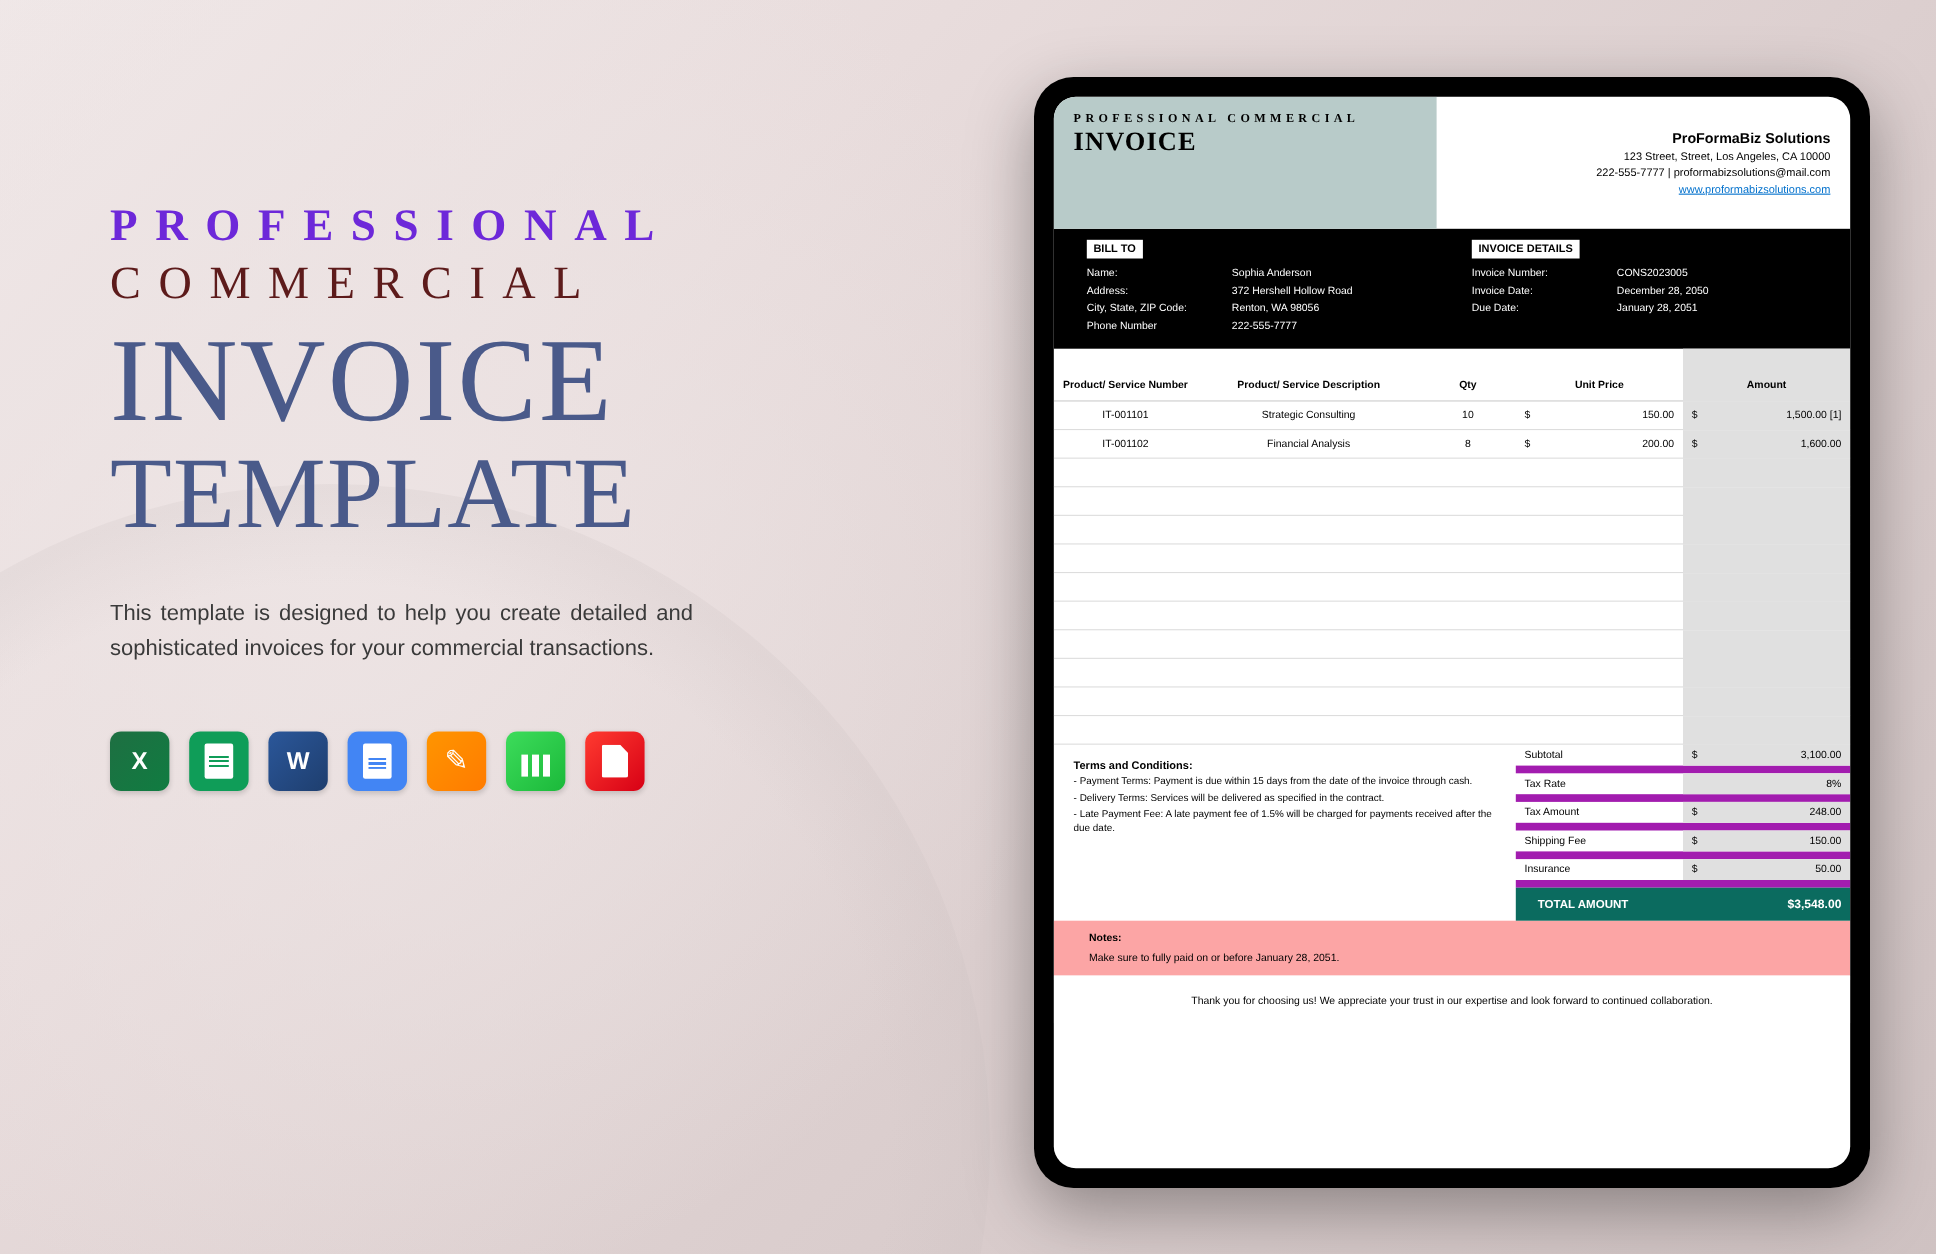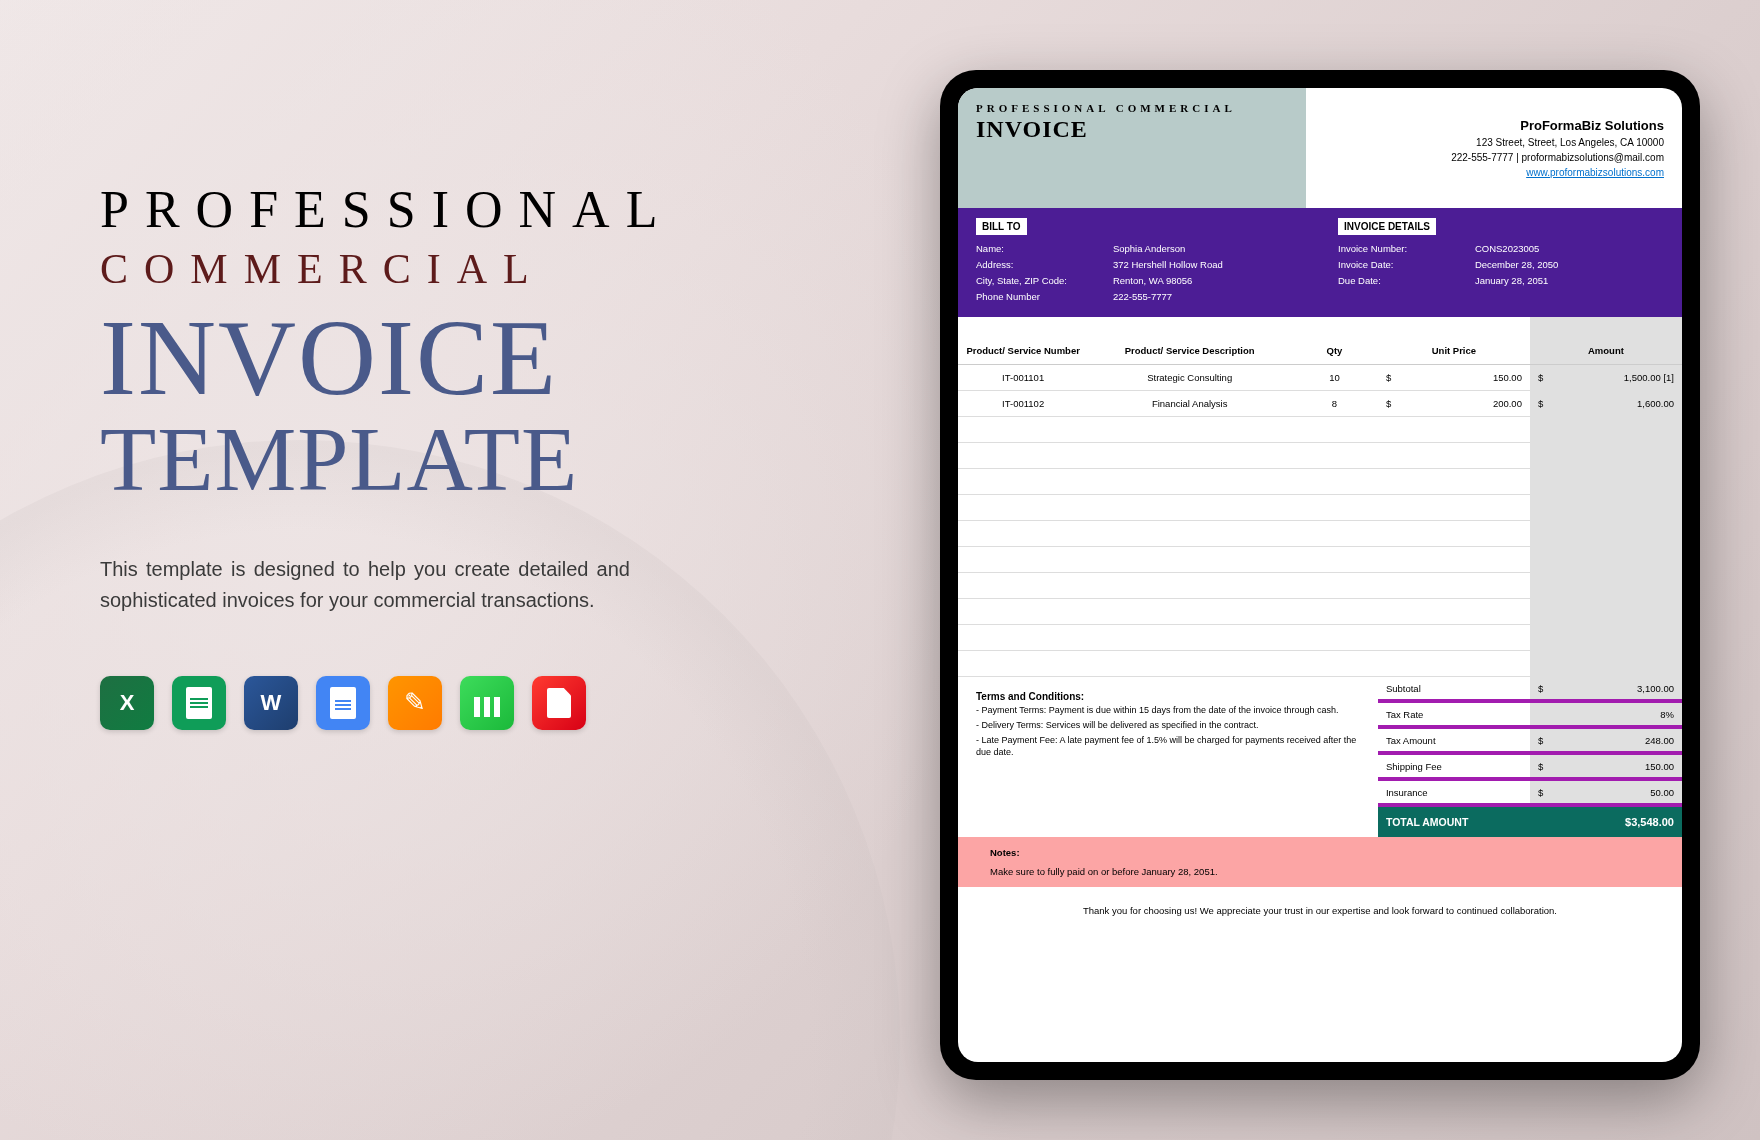--- a/index.html
+++ b/index.html
@@ -1,21 +1,21 @@
 <!DOCTYPE html>
 <html><head>
 <meta charset="utf-8">
 <style>
 *{box-sizing:border-box;margin:0;padding:0}
 body{width:1760px;height:1140px;background:linear-gradient(135deg,#f0e8e8 0%,#e8dcdc 30%,#dccfcf 60%,#cfc2c2 100%);font-family:Arial,Helvetica,sans-serif;overflow:hidden;position:relative}
 body::before{content:"";position:absolute;width:1400px;height:1400px;border-radius:50%;background:radial-gradient(circle,#ede4e4 0%,rgba(237,228,228,.3) 50%,transparent 70%);top:-200px;left:-400px;z-index:0}
 body::after{content:"";position:absolute;width:1200px;height:1200px;border-radius:50%;background:radial-gradient(circle,transparent 0%,transparent 60%,rgba(200,190,190,.2) 70%,transparent 80%);bottom:-500px;left:-300px;z-index:0}
 .wrap{position:relative;z-index:1;display:flex;height:100%;padding:60px 40px}
 .left{width:620px;padding:120px 0 0 60px}
-.l1{font-family:Georgia,serif;font-size:52px;letter-spacing:16px;color:#000000;font-weight:400}
+.l1{font-family:Georgia,serif;font-size:41px;letter-spacing:16px;color:#6d28d9;font-weight:700}
 .l2{font-family:Georgia,serif;font-size:42px;letter-spacing:16px;color:#5d1b1b;font-weight:400;margin-top:6px}
 .l3{font-family:Georgia,serif;font-size:108px;color:#4a5a8a;letter-spacing:2px;margin-top:10px;line-height:1.02}
 .l4{font-family:Liberation Serif, serif;font-size:92px;color:#4a5a8a;letter-spacing:1px;line-height:1.02}
 .desc{font-size:20px;color:#3a3a3a;line-height:1.55;margin-top:47px;text-align:justify;max-width:530px}
 .icons{display:flex;gap:18px;margin-top:60px}
 .ic{width:54px;height:54px;border-radius:10px;display:flex;align-items:center;justify-content:center;position:relative;box-shadow:0 2px 5px rgba(0,0,0,.15)}
 .ic-excel{background:linear-gradient(135deg,#1e6f42,#107c41)}
 .ic-excel::after{content:"X";color:#fff;font-weight:bold;font-size:22px;font-family:Arial}
 .ic-sheets{background:#0f9d58}
 .ic-sheets::after{content:"";width:26px;height:32px;background:#fff;border-radius:2px;position:relative}
@@ -34,45 +34,45 @@
 .tablet{position:absolute;right:60px;top:70px;width:760px;height:1010px;background:#000;border-radius:36px;padding:18px;box-shadow:0 20px 60px rgba(0,0,0,.35)}
 .screen{width:100%;height:100%;background:#fff;border-radius:20px;overflow:hidden;font-size:10px}
 .sh{display:flex}
 .shl{width:48%;background:#b8cbc9;padding:14px 18px}
 .shl .t1{font-family:Georgia,serif;font-size:11px;letter-spacing:4px;font-weight:bold}
 .shl .t2{font-family:Georgia,serif;font-size:24px;font-weight:900;letter-spacing:1px;margin-top:2px}
 .shr{width:52%;text-align:right;padding:30px 18px}
 .shr .cn{font-weight:bold;font-size:13px}
 .shr .cl{font-size:10px;margin-top:4px}
 .shr a{color:#0070cc;text-decoration:underline}
-.band{background:#4c1d95;color:#fff;display:flex;padding:10px 0}
+.band{background:#000000;color:#fff;display:flex;padding:10px 12px}
 .bcol{width:50%;padding:0 18px}
 .bhead{background:#fff;color:#000;font-weight:bold;font-size:10px;padding:3px 6px;display:inline-block;margin-bottom:8px}
 .brow{display:flex;font-size:9.5px;margin-bottom:5px}
 .brow .bl{width:42%}
 .brow .bv{width:58%}
 .thead{display:flex;font-weight:bold;font-size:9.5px;border-bottom:1px solid #ccc;padding:28px 0 8px}
 .th1{width:18%;text-align:center}
 .th2{width:28%;text-align:center}
 .th3{width:12%;text-align:center}
 .th4{width:21%;text-align:center}
 .th5{width:21%;text-align:center;background:#e0e0e0;padding:28px 0 8px;margin:-28px 0 -8px}
 .trow{display:flex;font-size:9.5px;border-bottom:1px solid #ddd;height:26px;align-items:center}
 .trow .th5{background:#e0e0e0;height:26px;display:flex;align-items:center;justify-content:space-between;padding:0 8px;margin:0}
 .th4i{display:flex;justify-content:space-between;padding:0 8px}
 .btm{display:flex}
 .btml{width:58%;padding:14px 18px;font-size:9px}
 .btml .tt{font-weight:bold;margin-bottom:2px;font-size:10px}
 .btml .tl{margin-bottom:3px;line-height:1.35}
 .btmr{width:42%;font-size:9.5px}
-.srow{display:flex;border-bottom:4px solid #a21caf;height:26px;align-items:center}
+.srow{display:flex;border-bottom:7px solid #a21caf;height:26px;align-items:center}
 .srow .sl{width:50%;padding-left:8px}
 .srow .sv{width:50%;display:flex;justify-content:space-between;padding:0 8px;background:#e0e0e0;height:100%;align-items:center}
 .total{background:#0b6b5f;color:#fff;font-weight:bold;display:flex;height:30px;align-items:center}
-.total .sl{width:50%;padding-left:8px;font-size:10.5px}
+.total .sl{width:50%;padding-left:20px;font-size:10.5px}
 .total .sv{width:50%;padding:0 8px;text-align:right;font-size:11px}
 .notes{padding:10px 32px;font-size:9.5px;background:#fca5a5}
 .notes .nt{font-weight:bold;margin-bottom:8px}
 .thanks{text-align:center;font-size:9.5px;padding:14px 18px;border-top:4px solid #fff;background:#fff}
 </style>
 </head>
 <body>
 
 <div class="wrap">
   <div class="left">

